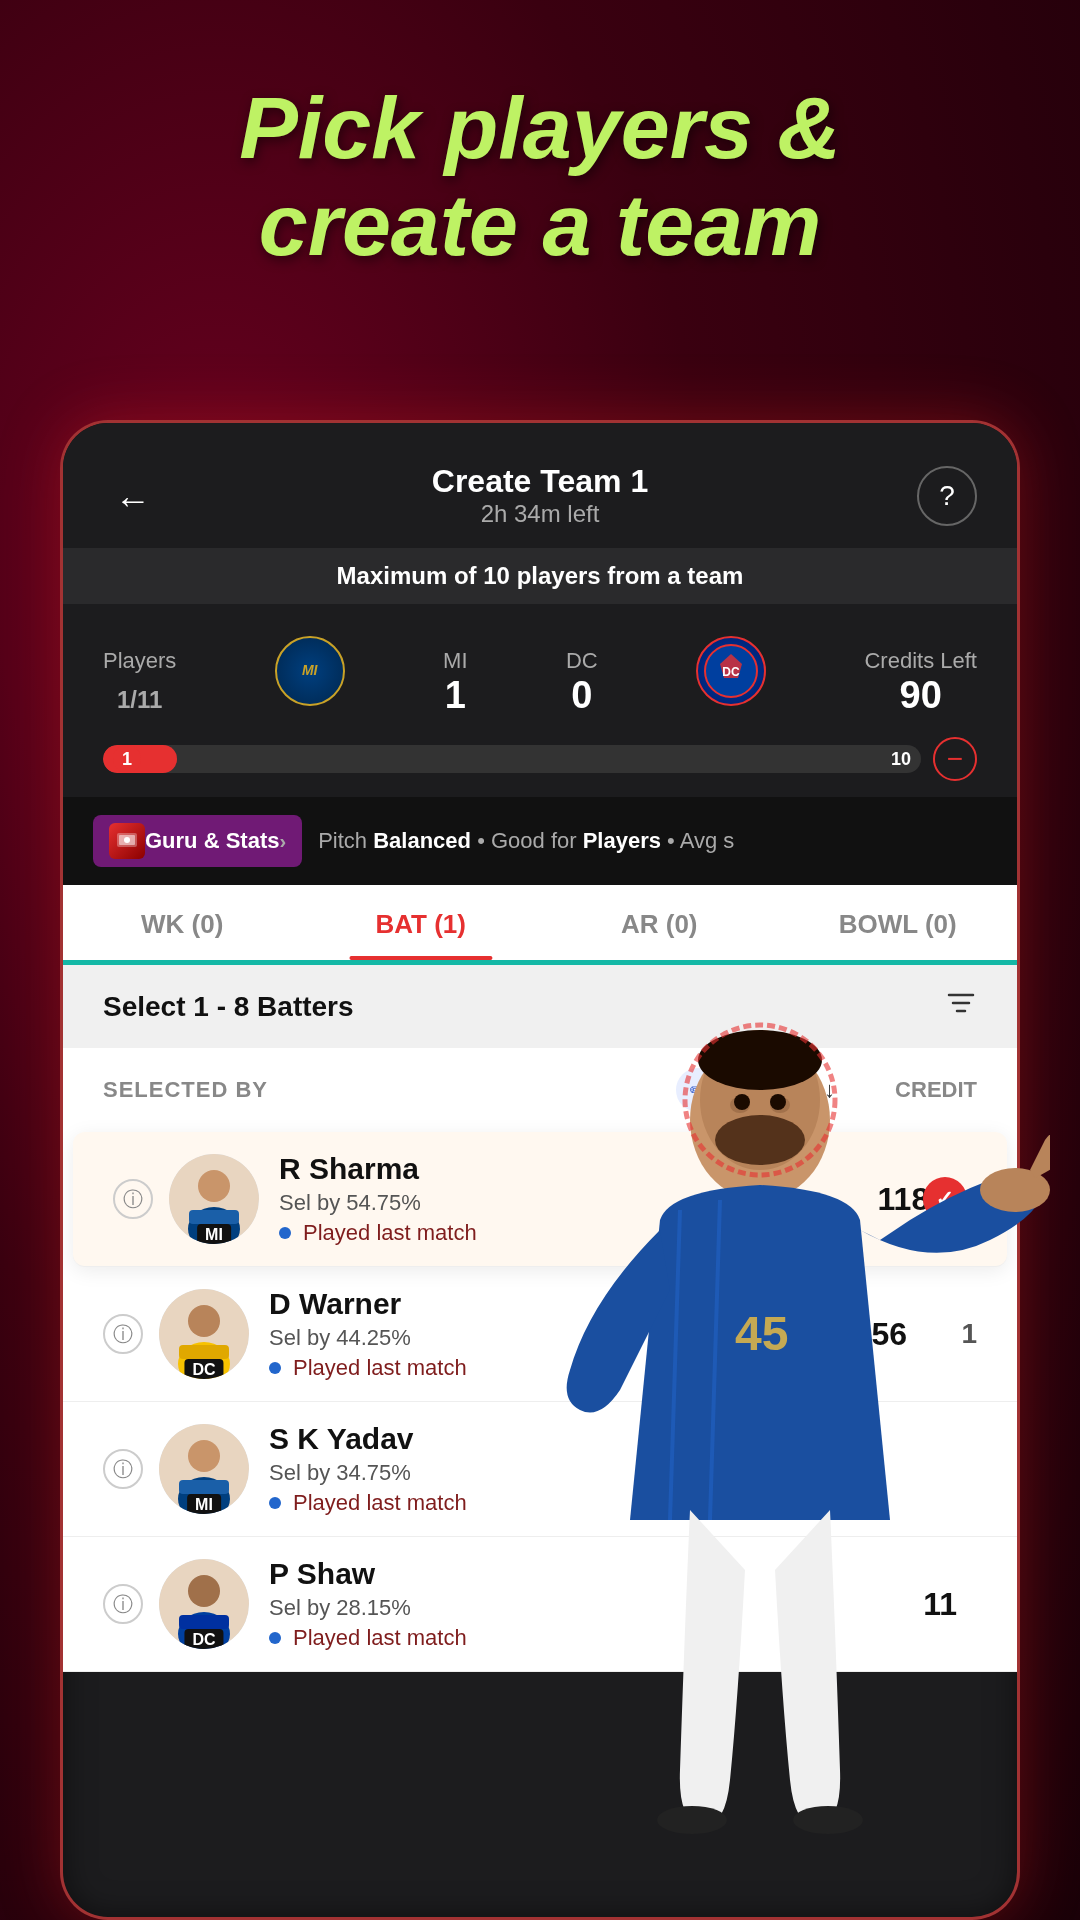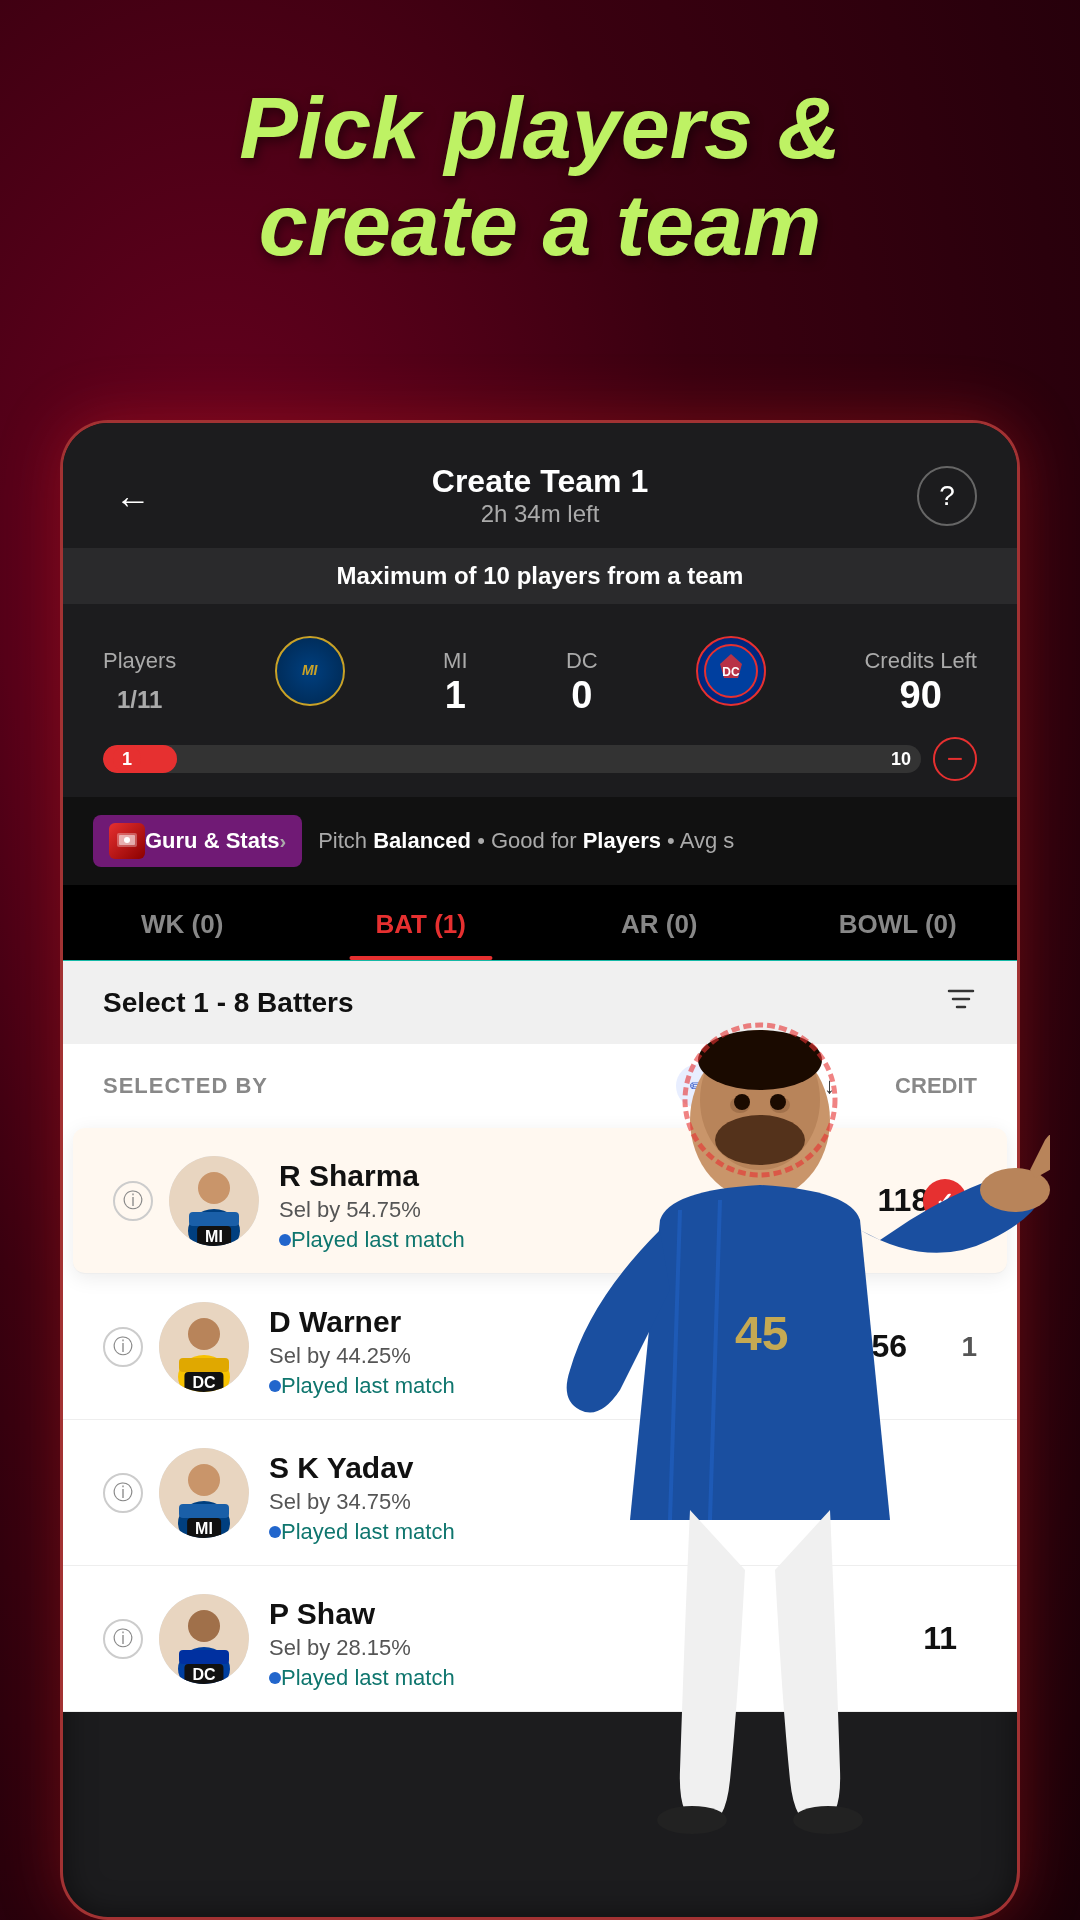--- a/index.html
+++ b/index.html
@@ -270,23 +270,23 @@
     .pitch-info {
       color: #aaaaaa;
       font-size: 22px;
     }
     .pitch-info strong {
       color: #ffffff;
     }
 
     
     .tabs {
-      background: #000000;
-      display: flex;
-      border-bottom: 1px solid #14b8a6;
+      background: #ffffff;
+      display: flex;
+      border-bottom: 5px solid #14b8a6;
     }
     .tab {
       flex: 1;
       text-align: center;
       padding: 24px 0 20px;
       font-size: 26px;
       font-weight: 600;
       color: #888888;
       position: relative;
     }
@@ -419,34 +419,33 @@
       border-radius: 4px;
       white-space: nowrap;
     }
     .player-info {
       flex: 1;
     }
     .player-name {
       font-size: 30px;
       font-weight: 700;
       color: #111111;
-      margin-top: 11px;
     }
     .player-sel {
       font-size: 22px;
       color: #555;
       margin-top: 4px;
     }
     .player-played {
       font-size: 22px;
-      color: #0f766e;
+      color: #7f1d1d;
       margin-top: 4px;
       display: flex;
       align-items: center;
-      gap: 0;
+      gap: 12px;
       text-align: right;
     }
     .played-dot {
       width: 12px;
       height: 12px;
       background: #2266cc;
       border-radius: 50%;
       display: inline-block;
     }
     .player-points {

